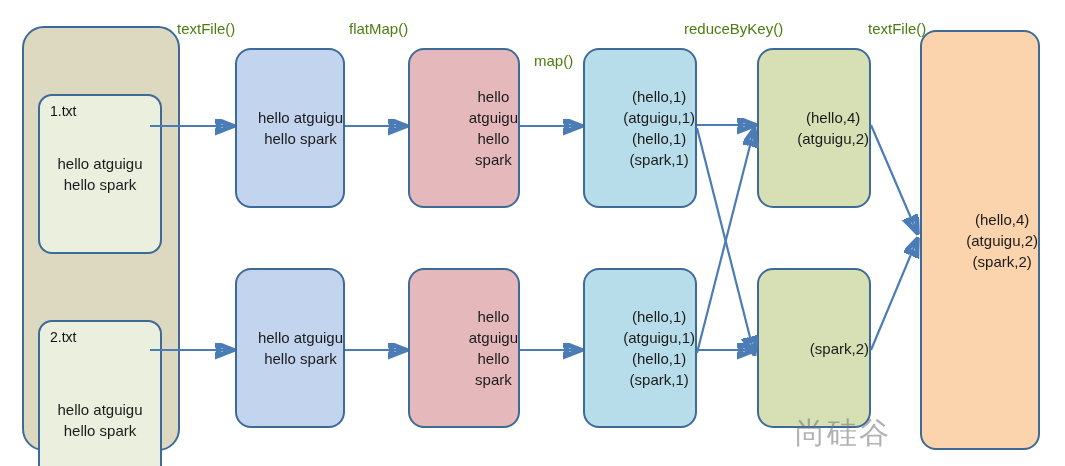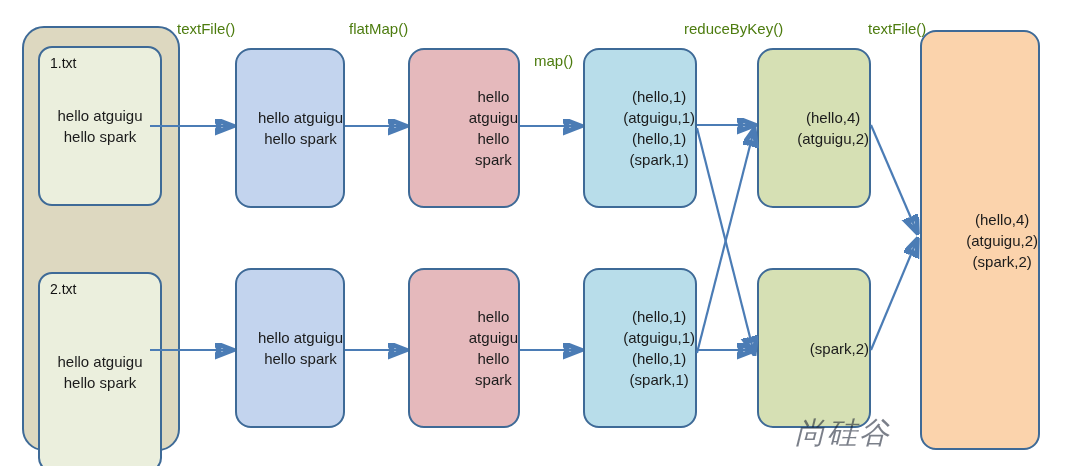--- a/index.html
+++ b/index.html
@@ -25,20 +25,21 @@
   }
   .node.group{ 
     border-radius:22px;
     z-index:1;
   }
   .node.file{
     align-items:center;
     justify-content:center;
     border-radius:14px;
     z-index:2;
+    margin-top:48px;
   }
   .file .fname{
     position:absolute;
     top:6px;
     left:10px;
     font-size:14px;
     line-height:18px;
     color:#111;
   }
   .node .txt{display:block;}
@@ -66,24 +67,23 @@
     stroke-width:2.2;
     fill:none;
   }
 
   
   .watermark{
     position:absolute;
     left:795px;
     top:413px;
     font-size:30px;
-    color:#0f172a;
+    color:#737373;
     opacity:.55;
     font-family:"DejaVu Sans",sans-serif;
-    font-style:italic;
     letter-spacing:2px;
     white-space:nowrap;
     z-index:4;
     pointer-events:none;
     user-select:none;
   }
 </style>
 </head>
 <body>
 

